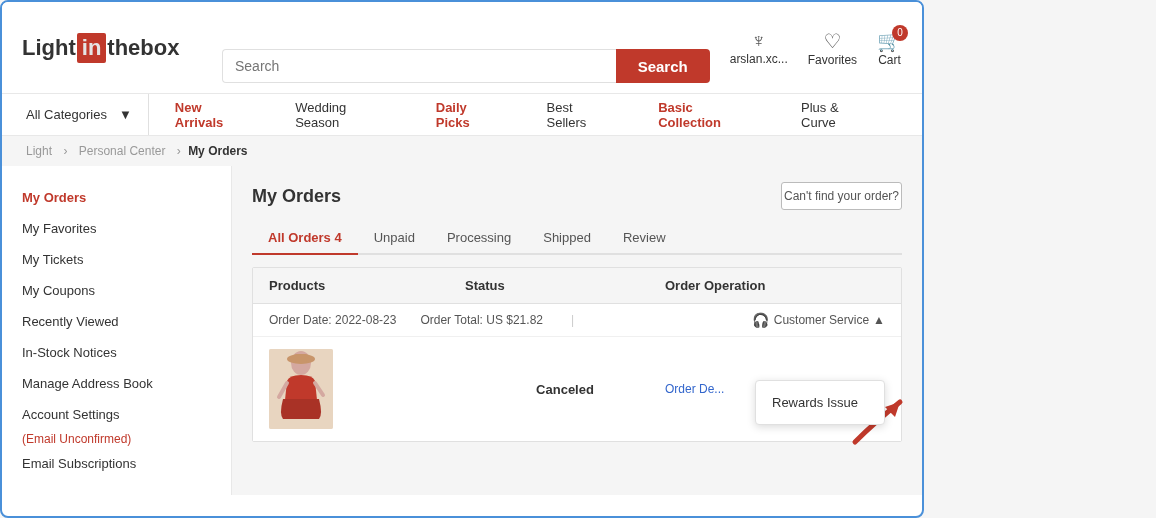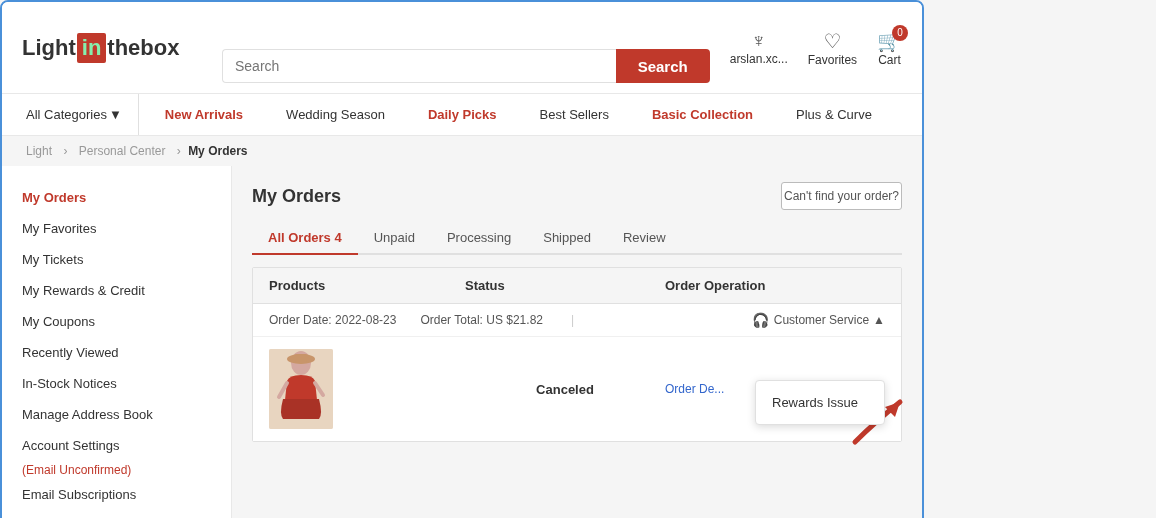--- a/index.html
+++ b/index.html
@@ -29,21 +29,21 @@
       display: flex;
       align-items: center;
       font-size: 22px;
       font-weight: bold;
       color: #333;
       white-space: nowrap;
       min-width: 180px;
     }
     .logo .in-box {
       background: #c0392b;
-      color: #86efac;
+      color: #e5e5e5;
       padding: 2px 5px;
       border-radius: 2px;
       margin: 0 1px;
     }
 
     .search-bar {
       display: flex;
       flex: 1;
       max-width: 560px;
       margin-top: 37px;
@@ -110,21 +110,21 @@
       align-items: center;
       padding: 0 20px;
       background: #fff;
       border-bottom: 1px solid #e8e8e8;
       height: 42px;
       gap: 0;
     }
     .all-categories {
       display: flex;
       align-items: center;
-      gap: 2px;
+      gap: 12px;
       padding: 0 16px 0 4px;
       border-right: 1px solid #e0e0e0;
       height: 100%;
       font-size: 13px;
       color: #333;
       cursor: pointer;
       white-space: nowrap;
     }
     .nav-links {
       display: flex;
@@ -409,21 +409,20 @@
     <span> › </span>
     <strong class="current">My Orders</strong>
   </div>
 
   <div class="main-content">
 
     <div class="sidebar">
       <div class="sidebar-item active">My Orders</div>
       <div class="sidebar-item">My Favorites</div>
       <div class="sidebar-item">My Tickets</div>
-      <div class="sidebar-item">My Rewards &amp; Credit</div>
       <div class="sidebar-item">My Coupons</div>
       <div class="sidebar-item">Recently Viewed</div>
       <div class="sidebar-item">In-Stock Notices</div>
       <div class="sidebar-item">Manage Address Book</div>
       <div class="sidebar-item">Account Settings</div>
       <div class="sidebar-item sub-text">(Email Unconfirmed)</div>
       <div class="sidebar-item">Email Subscriptions</div>
     </div>
 
     <div class="order-content">

